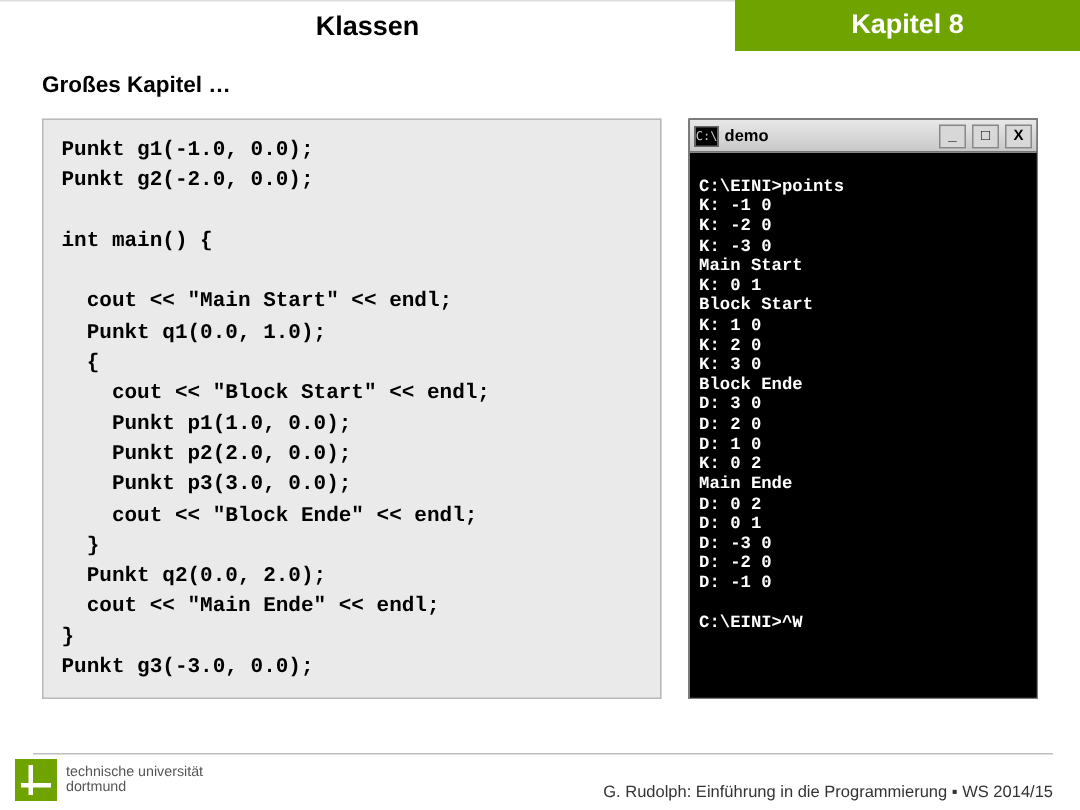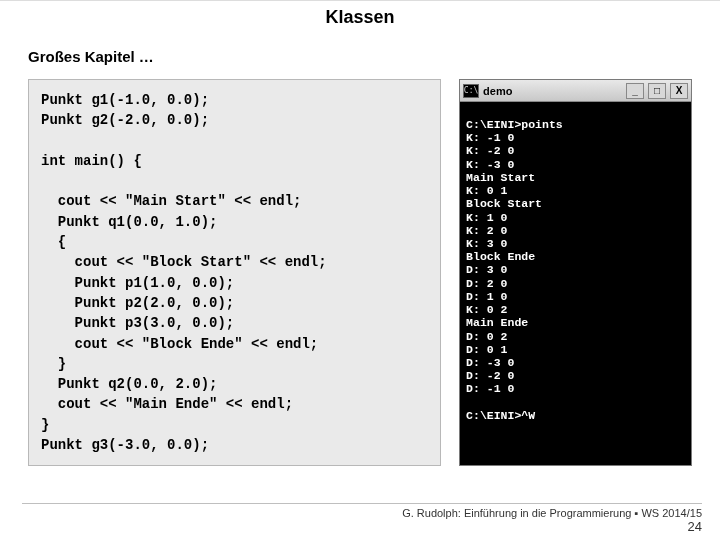--- a/index.html
+++ b/index.html
@@ -161,20 +161,21 @@
   .footer-credit .num {
     font-size: 13px;
     display: block;
   }
 </style>
 </head>
 <body>
 
 <div class="header">
   <div class="header-left">Klassen</div>
+  <div class="header-right">Kapitel 8</div>
 </div>
 
 <div class="subtitle">Großes Kapitel …</div>
 
 <div class="content">
   <div class="codebox">Punkt g1(-1.0, 0.0);
 Punkt g2(-2.0, 0.0);
 
 int main() {
 
@@ -221,17 +222,23 @@
 D: -3 0
 D: -2 0
 D: -1 0
 
 C:\EINI&gt;^W</div>
   </div>
 </div>
 
 <div class="footer">
   <div class="footer-rule"></div>
+  <div class="logo">
+    <div class="logo-mark"></div>
+    <div class="logo-text">
+      <span>technische universität</span><br>
+      <span>dortmund</span>
+    </div>
+  </div>
   <div class="footer-credit">
     <span>G. Rudolph: Einführung in die Programmierung ▪ WS 2014/15</span>
-    <span class="num">24</span>
   </div>
 </div>
 
 </body></html>

